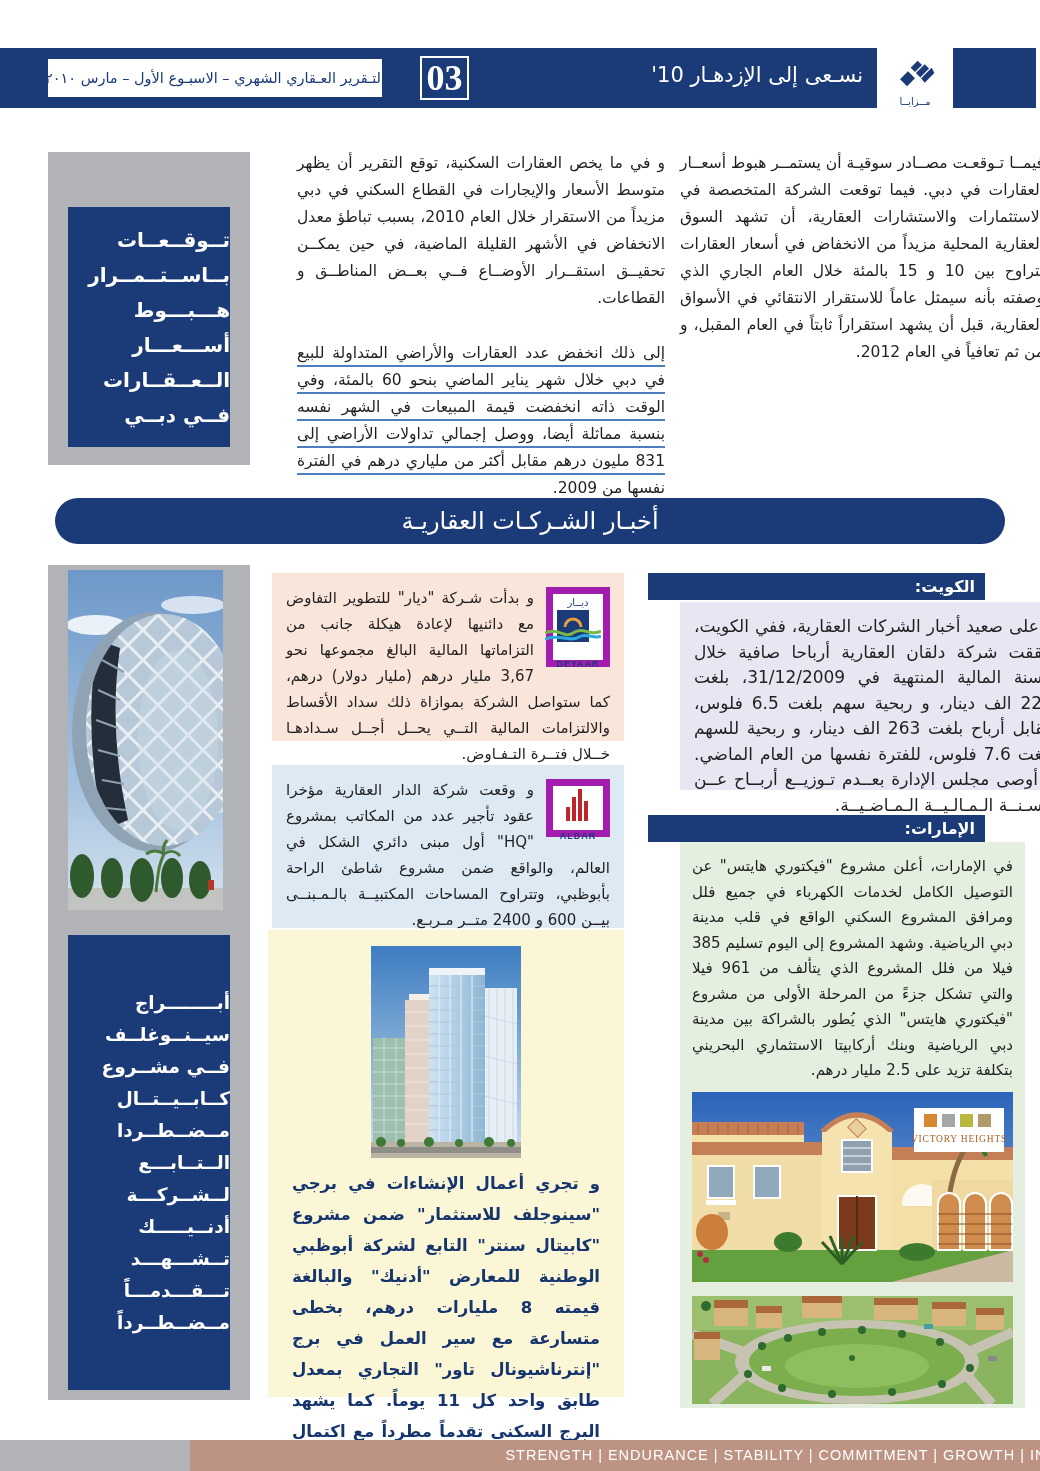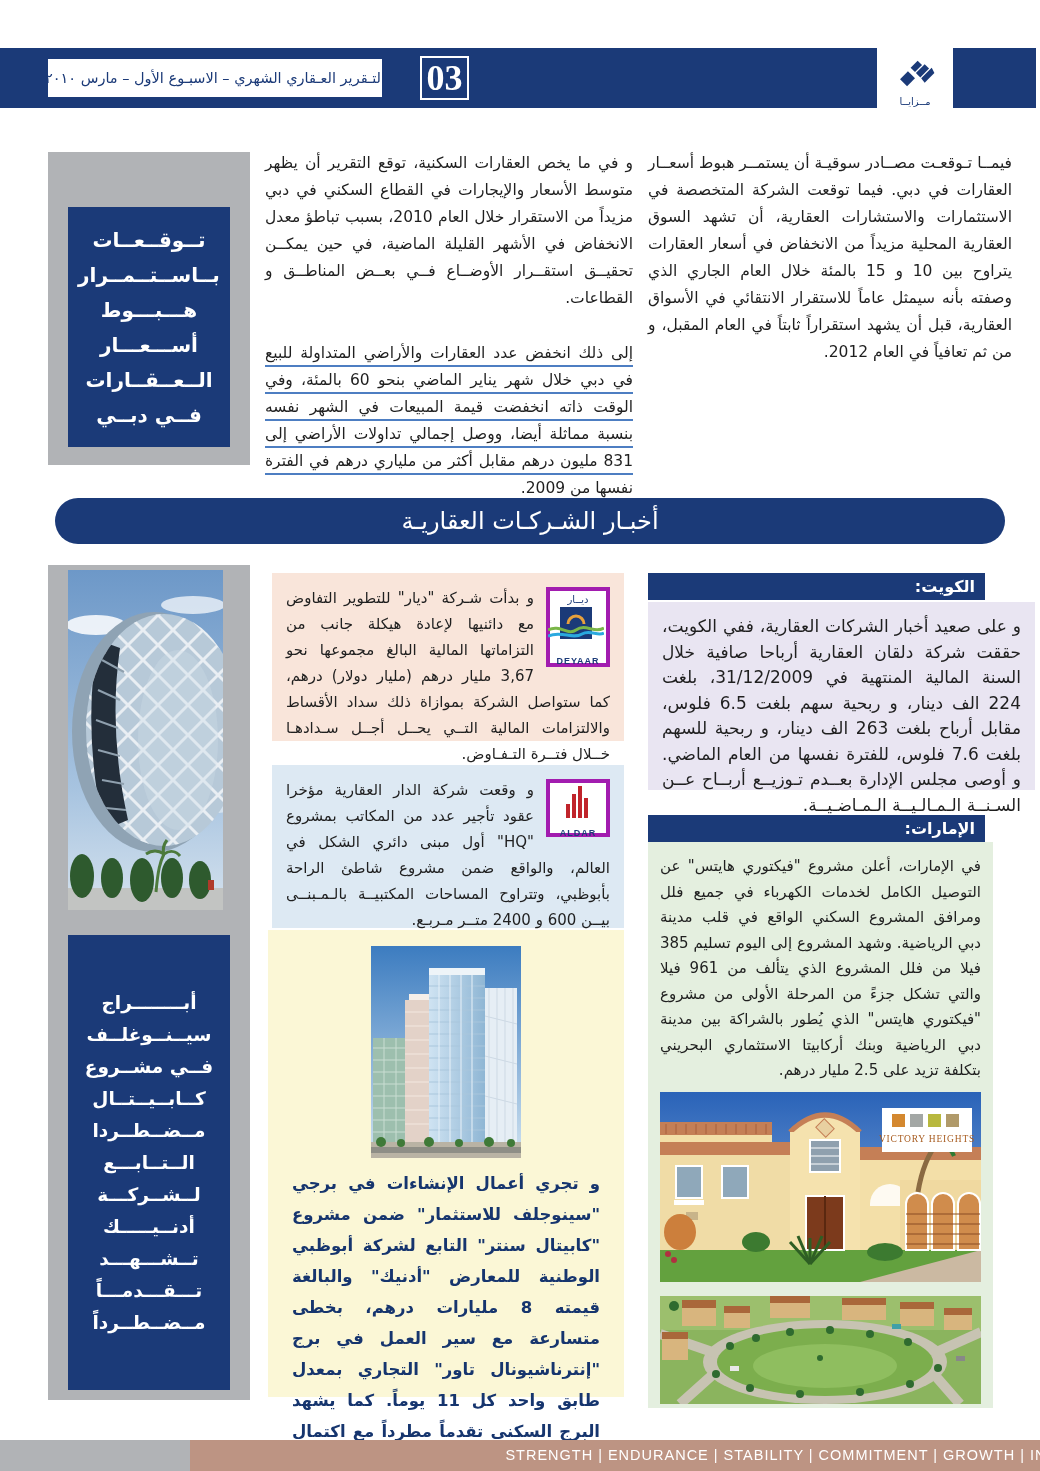--- a/index.html
+++ b/index.html
@@ -16,39 +16,39 @@
             display:flex;align-items:center;justify-content:center;}
   .slogan{right:14px;top:15px;width:300px;color:#fff;font-size:21px;direction:rtl;text-align:right;}
   .logo-wrap{left:877px;top:48px;width:76px;height:62px;background:#fff;text-align:center;}
   .logo-word{font-size:10px;color:#1b3a78;margin-top:-3px;letter-spacing:1px;}
   .bar-right{left:953px;top:48px;width:83px;height:60px;background:#1b3a78;}
   
   .rail{background:#b1b3b6;}
   .rail-1{left:48px;top:152px;width:202px;height:313px;}
   .rail-2{left:48px;top:565px;width:202px;height:835px;}
   .blue-box{background:#1b3a78;color:#fff;display:flex;flex-direction:column;justify-content:center;
-            text-align:center;font-weight:bold;direction:rtl;}
+            text-align:right;font-weight:bold;direction:rtl;}
   .blue-box-1{left:68px;top:207px;width:162px;height:240px;font-size:20px;gap:11px;}
   .blue-box-2{left:68px;top:935px;width:162px;height:455px;font-size:18.5px;gap:11px;}
   
-  .ar{direction:rtl;text-align:justify;color:#1f1f1f;font-size:15.5px;line-height:27px;}
+  .ar{direction:rtl;text-align:justify;color:#1f1f1f;font-size:15.5px;line-height:27px;margin-left:32px;}
   .col-mid{left:265px;top:150px;width:368px;}
   .col-right{left:648px;top:150px;width:364px;}
   .col-mid p,.col-right p{margin:0 0 28px 0;}
   .underlined{background-image:repeating-linear-gradient(to bottom,transparent 0 25px,#4d7ec2 25px 27px);
               padding-bottom:27px;}
   
   .band{left:55px;top:498px;width:950px;height:46px;background:#1b3a78;border-radius:23px;
         color:#fff;font-size:24px;line-height:46px;text-align:center;direction:rtl;}
   
   .news-box{direction:rtl;text-align:justify;font-size:15px;line-height:26px;color:#1f1f1f;
             padding:12px 14px;box-sizing:border-box;}
   .deyaar-box{left:272px;top:573px;width:352px;height:168px;background:#f9e5da;}
   .aldar-box{left:272px;top:765px;width:352px;height:163px;background:#dde9f3;}
-  .logo-card{float:right;background:#fff;border:4px solid #a21caf;text-align:center;
+  .logo-card{float:right;background:#fff;border:7px solid #a21caf;text-align:center;
              margin:2px 0 4px 12px;padding:3px 2px;box-sizing:border-box;}
   .logo-card .lg-ar{font-size:10px;color:#1b3a78;line-height:12px;}
   .logo-card .lg-en{font-size:9px;font-weight:bold;color:#1b3a78;letter-spacing:1px;
                     font-family:"Liberation Sans",sans-serif;line-height:11px;}
   .deyaar-card{width:64px;height:80px;}
   .aldar-card{width:64px;height:58px;}
   .yellow-box{left:268px;top:930px;width:356px;height:467px;background:#fbf7d6;}
   .yellow-text{direction:rtl;text-align:justify;font-weight:bold;color:#16356e;
                font-size:16.5px;line-height:31px;padding:6px 24px 0;}
   .country-bar{background:#1b3a78;color:#fff;font-weight:bold;font-size:16px;line-height:27px;
@@ -69,20 +69,21 @@
 </head>
 <body>
 
 <div class="canvas">
 
   <div class="bar-main abs">
     <div class="title-box abs">
       <span>التـقرير العـقاري الشهري – الاسبـوع الأول – مارس ٢٠١٠</span>
     </div>
     <div class="page-num abs">03</div>
+    <div class="slogan abs">نسـعى إلى الإزدهـار 10'</div>
   </div>
   <div class="logo-wrap abs">
     <svg width="44" height="44" viewBox="0 0 50 50" style="margin-top:3px;">
       <g fill="#1b3a78">
         <polygon points="20,19 28,11 33,16 25,24"></polygon>
         <polygon points="26,25 36,15 41,20 31,30"></polygon>
         <polygon points="32,31 44,19 47,25 36,36"></polygon>
         <polygon points="8,32 17,23 25,31 16,40"></polygon>
       </g>
     </svg>

